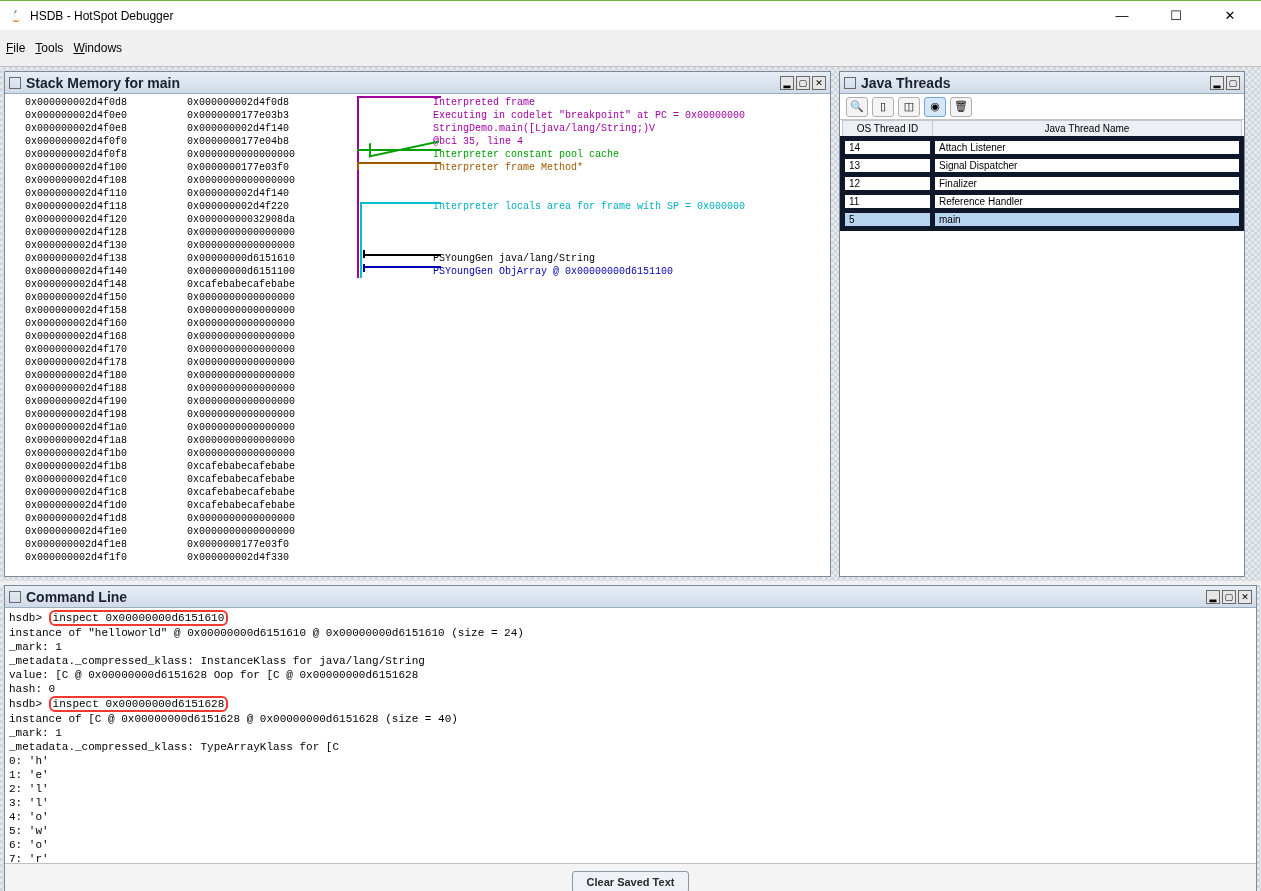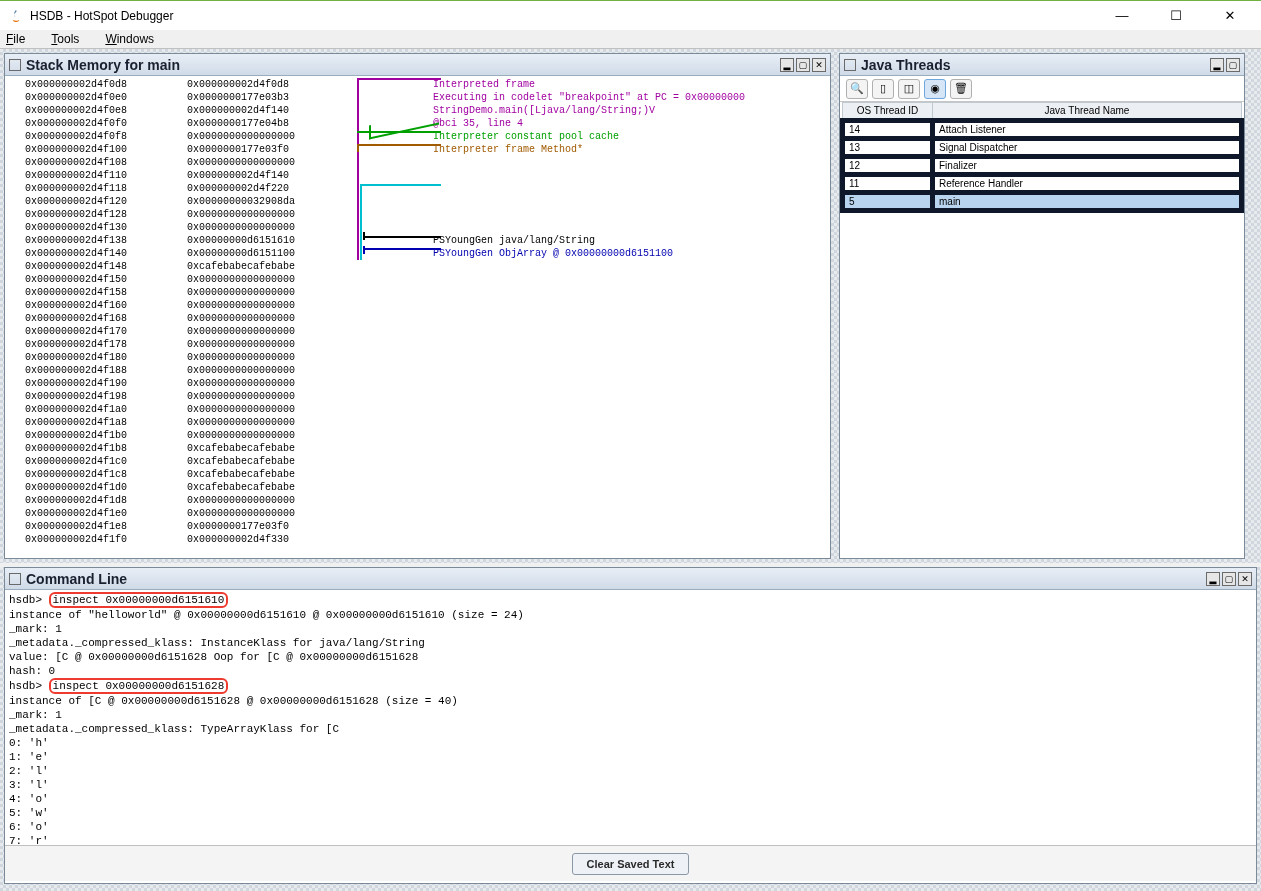--- a/index.html
+++ b/index.html
@@ -2,21 +2,21 @@
 <html><head>
 <meta charset="utf-8">
 <style>
 * { box-sizing: border-box; margin: 0; padding: 0; }
 body { font-family: "Segoe UI", Tahoma, sans-serif; font-size: 12px; background: #f0f0f0; width: 1261px; height: 891px; overflow: hidden; }
 .titlebar { display: flex; align-items: center; height: 30px; background: #fff; border-top: 1px solid #72b042; padding: 0 8px; }
 .titlebar-icon { width: 16px; height: 16px; margin-right: 6px; }
 .titlebar-text { flex: 1; font-size: 12px; color: #000; }
 .win-controls { display: flex; gap: 24px; padding-right: 8px; }
 .win-btn { width: 30px; height: 30px; display: flex; align-items: center; justify-content: center; color: #000; font-size: 13px; }
-.menubar { display: flex; height: 19px; background: #f0f0f0; padding: 0 6px; border-bottom: 1px solid #c0c0c0; align-items: center; gap: 26px; }
+.menubar { display: flex; height: 37px; background: #f0f0f0; padding: 0 6px; border-bottom: 1px solid #c0c0c0; align-items: center; gap: 10px; }
 .menubar-item { font-size: 12px; }
 .menubar-item u { text-decoration: underline; }
 .workspace { display: flex; height: 514px; }
 .hatch-bg { background:
   linear-gradient(45deg, #d0d6de 25%, transparent 25%, transparent 75%, #d0d6de 75%),
   linear-gradient(45deg, #d0d6de 25%, #e8ebee 25%, #e8ebee 75%, #d0d6de 75%);
   background-size: 6px 6px; background-position: 0 0, 3px 3px; }
 .internal-frame { position: relative; margin: 4px; border: 1px solid #7a8a99; background: #fff; }
 .left-col { width: 835px; }
 .right-col { width: 414px; }
@@ -101,21 +101,21 @@
         <div class="hbar" style="left:358px;top:172px;width:78px;background:#0000b0"></div>
         <div class="vbar" style="left:358px;top:170px;height:8px;background:#0000b0"></div>
       <div class="stack-row"><span class="addr">   0x000000002d4f0d8</span><span class="val">0x000000002d4f0d8</span><span class="desc c-purple">           Interpreted frame</span></div>
           <div class="stack-row"><span class="addr">   0x000000002d4f0e0</span><span class="val">0x0000000177e03b3</span><span class="desc c-purple">           Executing in codelet "breakpoint" at PC = 0x00000000</span></div>
           <div class="stack-row"><span class="addr">   0x000000002d4f0e8</span><span class="val">0x000000002d4f140</span><span class="desc c-purple">           StringDemo.main([Ljava/lang/String;)V</span></div>
           <div class="stack-row"><span class="addr">   0x000000002d4f0f0</span><span class="val">0x0000000177e04b8</span><span class="desc c-purple">           @bci 35, line 4</span></div>
           <div class="stack-row"><span class="addr">   0x000000002d4f0f8</span><span class="val">0x0000000000000000</span><span class="desc c-green">           Interpreter constant pool cache</span></div>
           <div class="stack-row"><span class="addr">   0x000000002d4f100</span><span class="val">0x0000000177e03f0</span><span class="desc c-brown">           Interpreter frame Method*</span></div>
           <div class="stack-row"><span class="addr">   0x000000002d4f108</span><span class="val">0x0000000000000000</span><span class="desc ">           </span></div>
           <div class="stack-row"><span class="addr">   0x000000002d4f110</span><span class="val">0x000000002d4f140</span><span class="desc ">           </span></div>
-          <div class="stack-row"><span class="addr">   0x000000002d4f118</span><span class="val">0x000000002d4f220</span></div>
+          <div class="stack-row"><span class="addr">   0x000000002d4f118</span><span class="val">0x000000002d4f220</span><span class="desc c-cyan">           Interpreter locals area for frame with SP = 0x000000</span></div>
           <div class="stack-row"><span class="addr">   0x000000002d4f120</span><span class="val">0x00000000032908da</span><span class="desc ">           </span></div>
           <div class="stack-row"><span class="addr">   0x000000002d4f128</span><span class="val">0x0000000000000000</span><span class="desc ">           </span></div>
           <div class="stack-row"><span class="addr">   0x000000002d4f130</span><span class="val">0x0000000000000000</span><span class="desc ">           </span></div>
           <div class="stack-row"><span class="addr">   0x000000002d4f138</span><span class="val">0x00000000d6151610</span><span class="desc c-black2">           PSYoungGen java/lang/String</span></div>
           <div class="stack-row"><span class="addr">   0x000000002d4f140</span><span class="val">0x00000000d6151100</span><span class="desc c-navy">           PSYoungGen ObjArray @ 0x00000000d6151100</span></div>
           <div class="stack-row"><span class="addr">   0x000000002d4f148</span><span class="val">0xcafebabecafebabe</span><span class="desc ">           </span></div>
           <div class="stack-row"><span class="addr">   0x000000002d4f150</span><span class="val">0x0000000000000000</span><span class="desc ">           </span></div>
           <div class="stack-row"><span class="addr">   0x000000002d4f158</span><span class="val">0x0000000000000000</span><span class="desc ">           </span></div>
           <div class="stack-row"><span class="addr">   0x000000002d4f160</span><span class="val">0x0000000000000000</span><span class="desc ">           </span></div>
           <div class="stack-row"><span class="addr">   0x000000002d4f168</span><span class="val">0x0000000000000000</span><span class="desc ">           </span></div>

